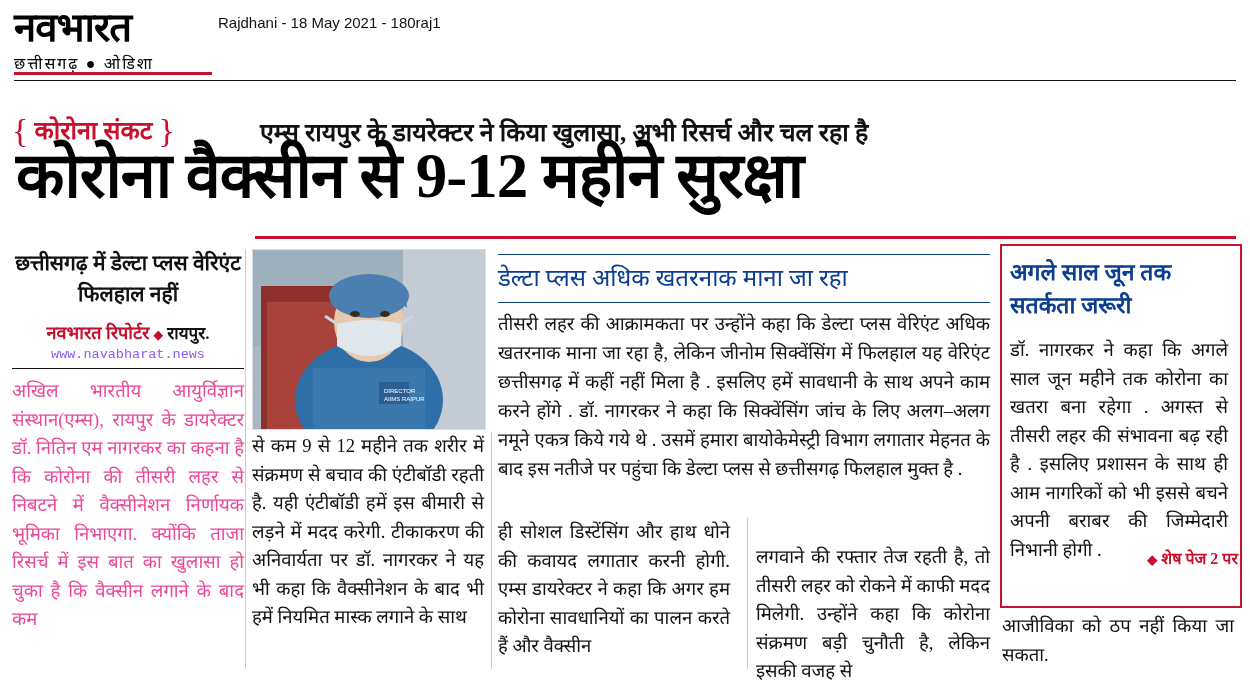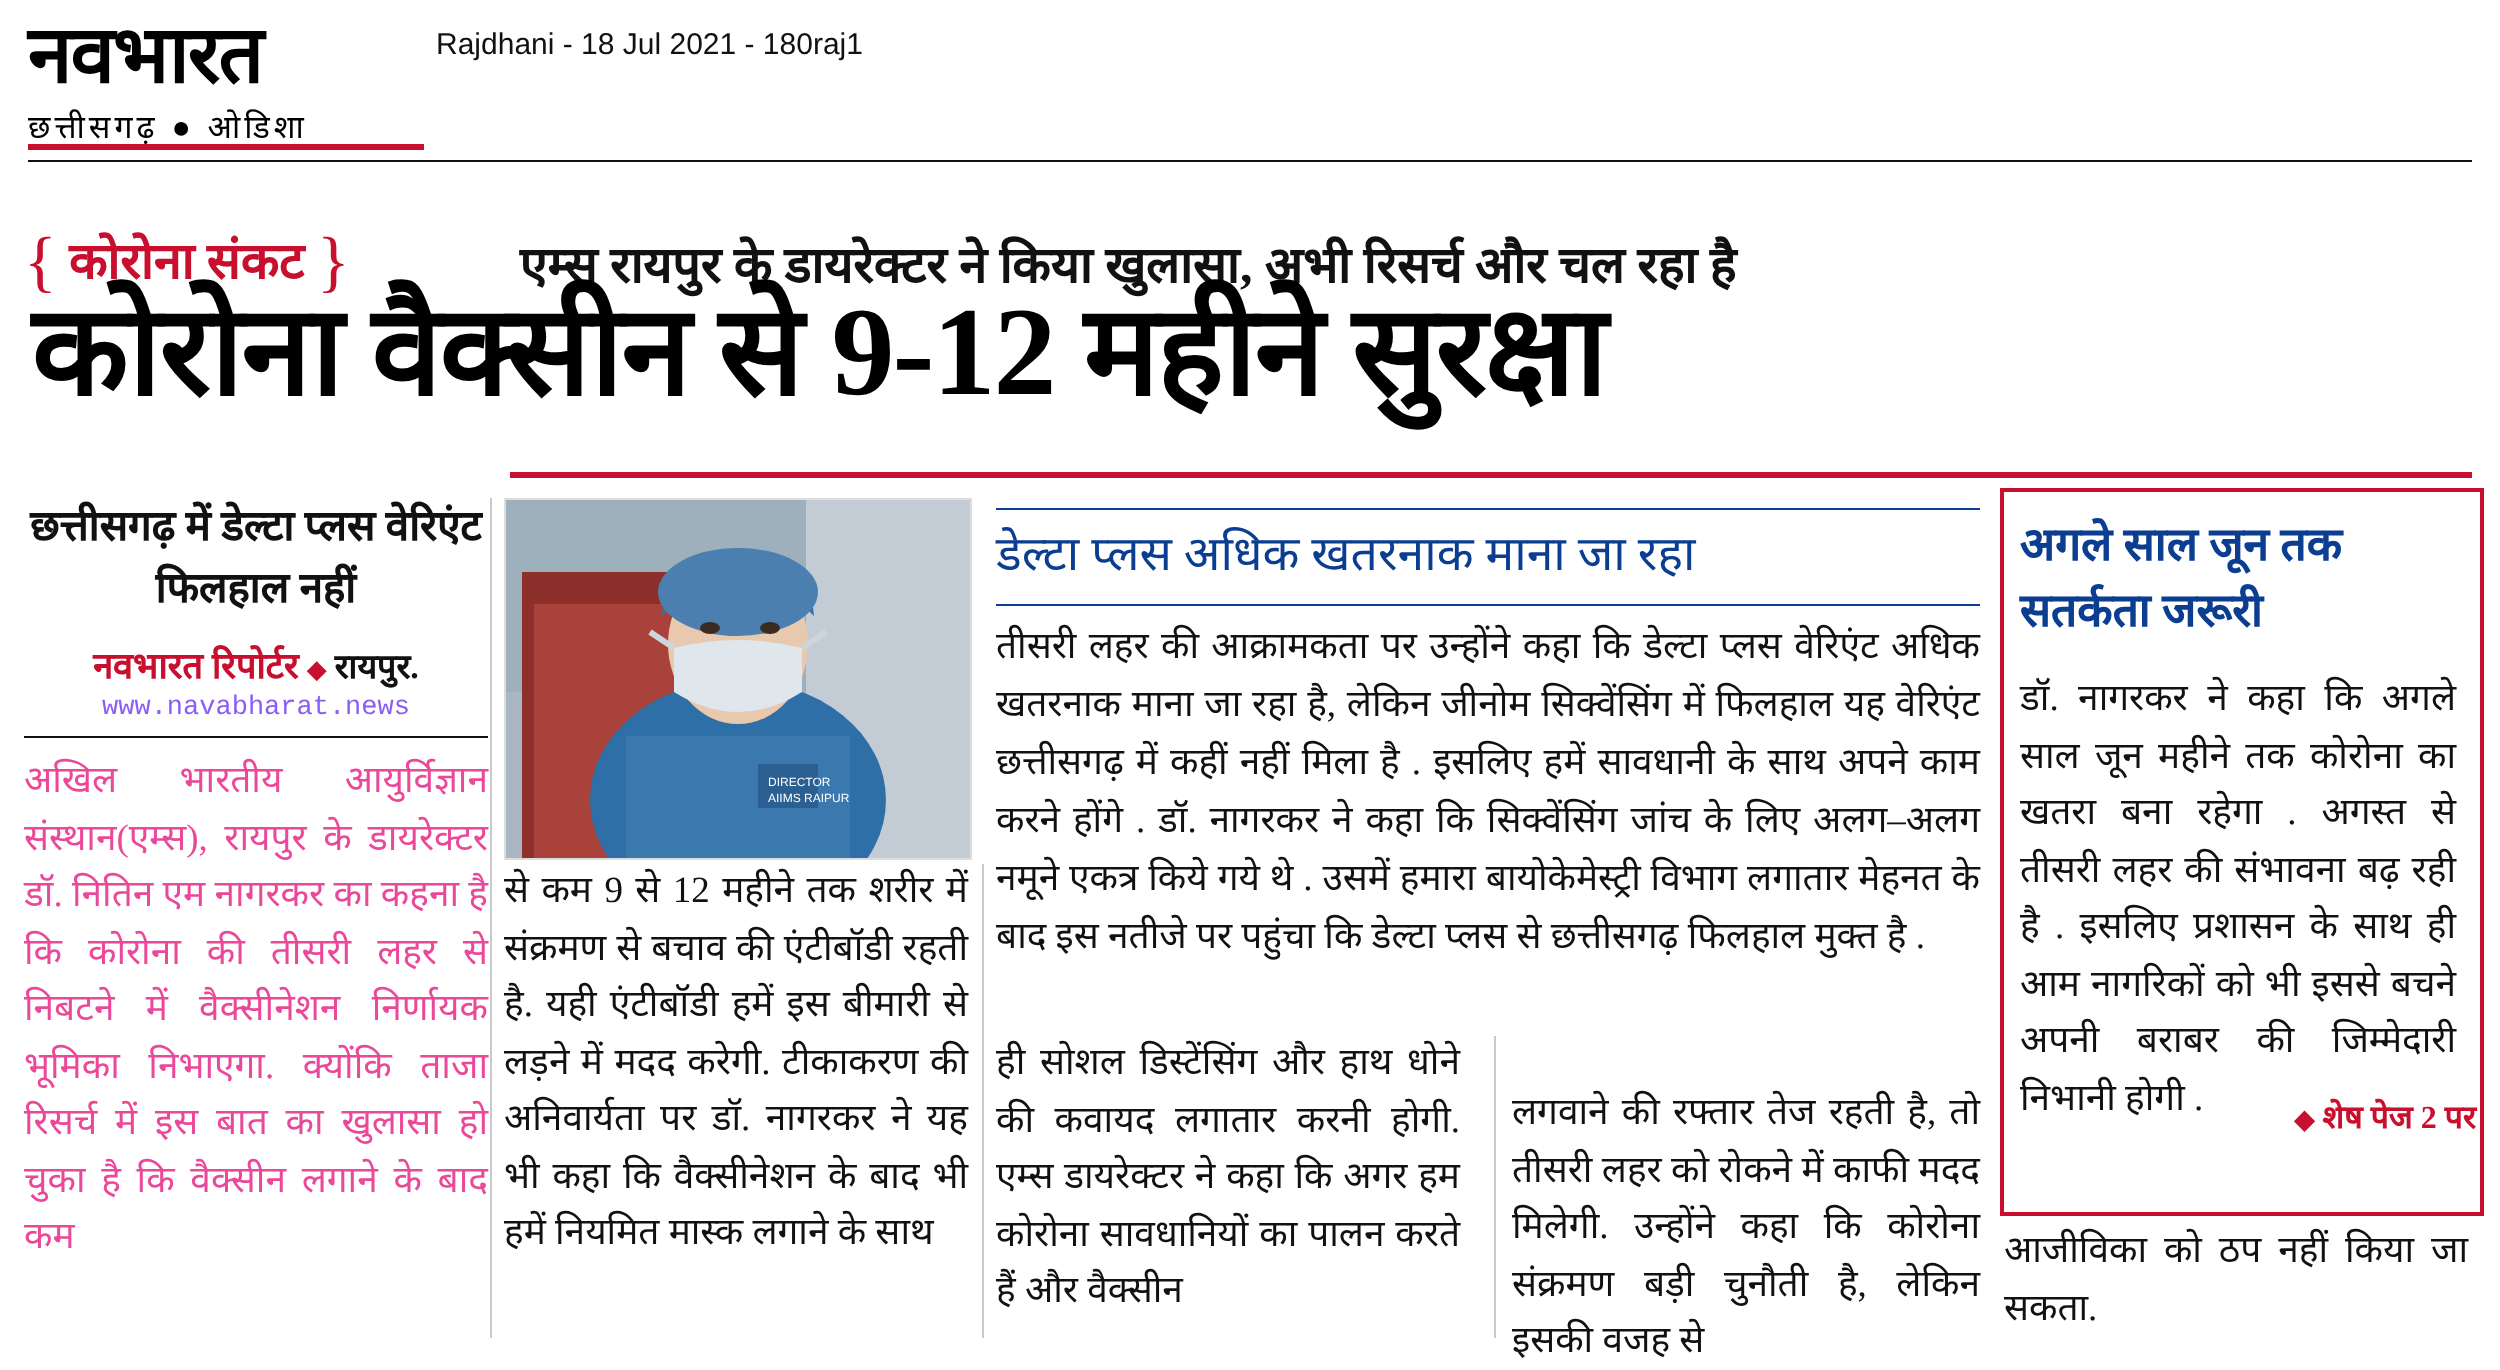--- a/index.html
+++ b/index.html
@@ -139,21 +139,21 @@
 </style>
 </head>
 <body>
 
 <div class="page">
 
   <div class="masthead">
     <div class="logo">नवभारत</div>
     <div class="logo-sub">छत्तीसगढ़  ●  ओडिशा</div>
   </div>
-  <div class="edition">Rajdhani - 18 Jul 2021 - 180raj1</div>
+  <div class="edition">Rajdhani - 18 May 2021 - 180raj1</div>
   <div class="top-rule"></div>
   <div class="top-rule2"></div>
 
   <div class="kicker-wrap">
     <div class="kicker">
       <span class="brace">{</span>
       <span>कोरोना संकट</span>
       <span class="brace">}</span>
     </div>
     <div class="kicker-text">एम्स रायपुर के डायरेक्टर ने किया खुलासा, अभी रिसर्च और चल रहा है</div>

